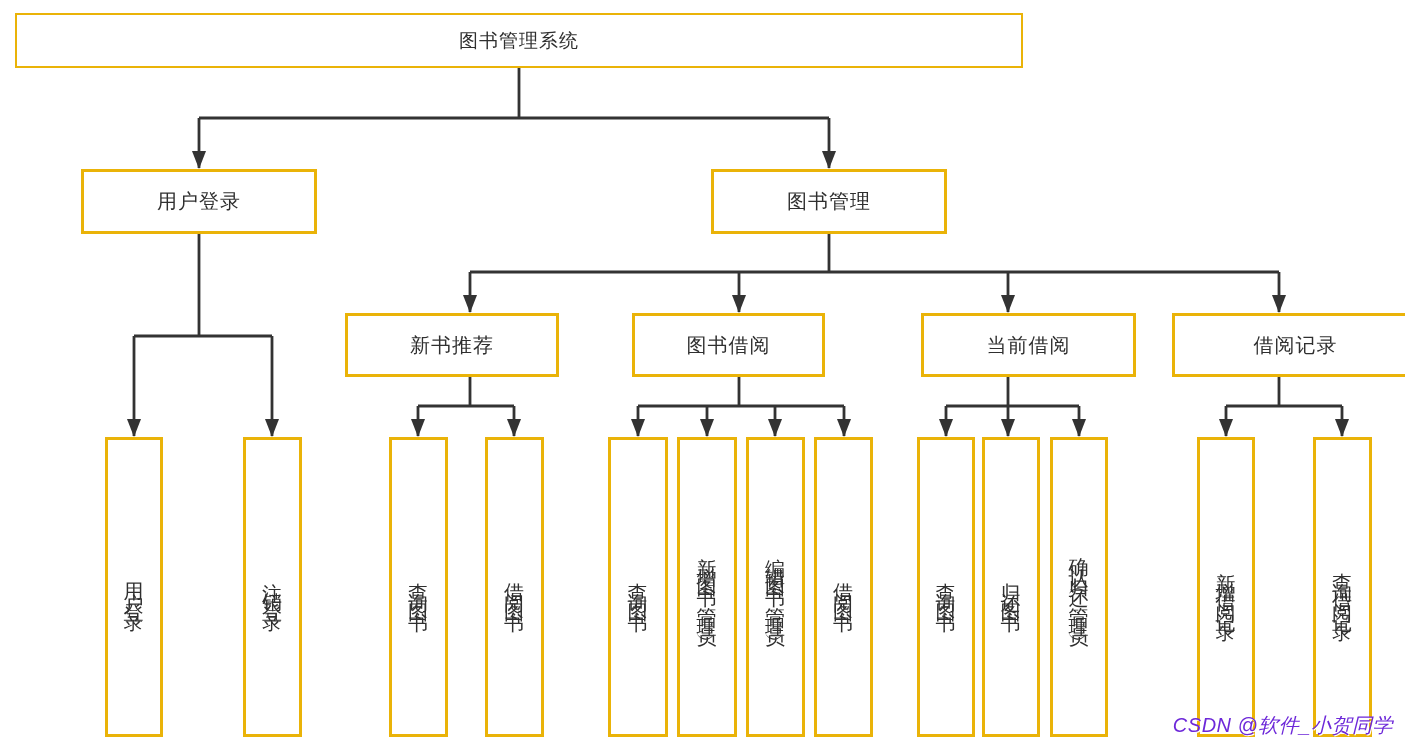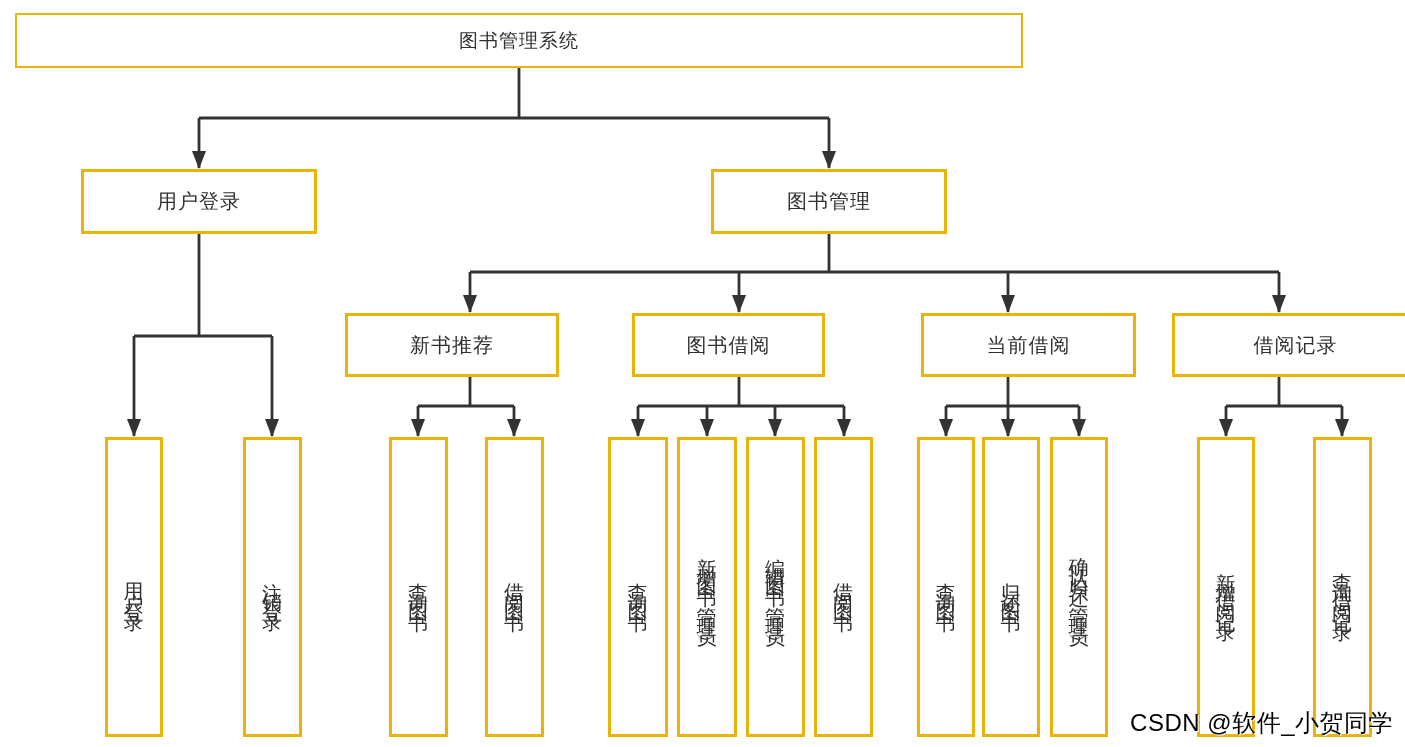--- a/index.html
+++ b/index.html
@@ -74,25 +74,26 @@
   .l-bb-borrow  { left: 814px; }
   .l-cb-query   { left: 917px; width: 58px; }
   .l-cb-return  { left: 982px; width: 58px; }
   .l-cb-confirm { left: 1050px; width: 58px; }
   .l-br-add     { left: 1197px; width: 58px; }
   .l-br-query   { left: 1313px; }
   .watermark {
     position: absolute;
     right: 12px;
     bottom: 8px;
-    font-size: 24px;
-    color: #000000;
+    font-size: 20px;
+    color: #6d28d9;
     letter-spacing: 0.5px;
     text-shadow: 1px 1px 0 #ffffff;
     white-space: nowrap;
+    font-style: italic;
   }
 </style>
 </head>
 <body>
 
 <div class="canvas">
 
   <svg class="connectors" width="1405" height="747" viewBox="0 0 1405 747" aria-hidden="true">
     <defs>
       <marker id="arrow" markerUnits="userSpaceOnUse" markerWidth="20" markerHeight="16" refX="17" refY="8" orient="auto">

